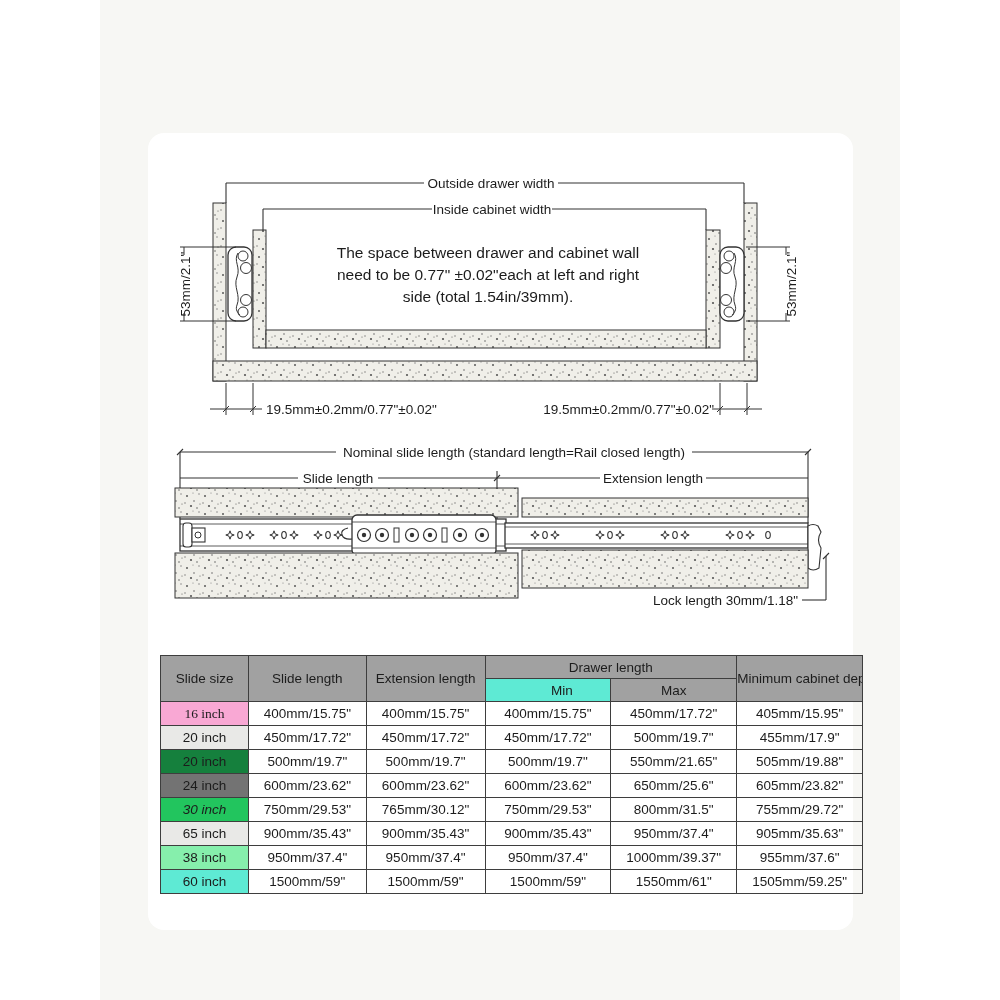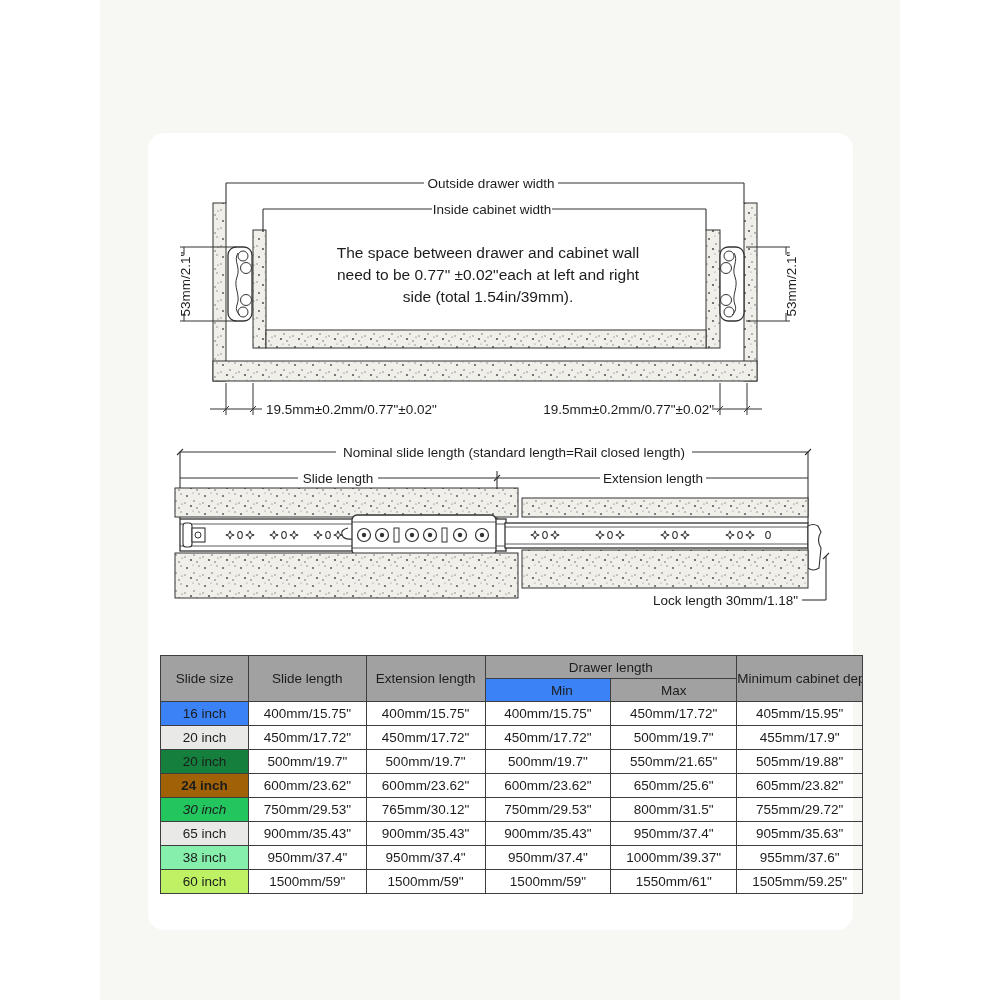--- a/index.html
+++ b/index.html
@@ -229,27 +229,27 @@
     <table class="size-table">
       <thead>
         <tr>
           <th class="col0" rowspan="2" style="background:#a1a1a1;">Slide size</th>
           <th class="col1" rowspan="2" style="background:#a1a1a1;">Slide length</th>
           <th class="col2" rowspan="2" style="background:#a1a1a1;">Extension length</th>
           <th colspan="2" style="background:#a1a1a1;">Drawer length</th>
           <th rowspan="2" style="background:#a1a1a1;">Minimum cabinet depth</th>
         </tr>
         <tr>
-          <th class="col3" style="background:#3b82f6;padding-left:28px;">Min</th>
+          <th class="col3" style="background:#5eead4;padding-left:28px;">Min</th>
           <th class="col4" style="background:#a1a1a1;">Max</th>
         </tr>
       </thead>
       <tbody>
         <tr>
-          <td style="background:#3b82f6;">16 inch</td>
+          <td style="background:#f9a8d4;font-family:Liberation Serif, serif;">16 inch</td>
           <td>400mm/15.75"</td>
           <td>400mm/15.75"</td>
           <td>400mm/15.75"</td>
           <td>450mm/17.72"</td>
           <td>405mm/15.95"</td>
         </tr>
         <tr>
           <td style="background:#e9e9e7;">20 inch</td>
           <td>450mm/17.72"</td>
           <td>450mm/17.72"</td>
@@ -259,21 +259,21 @@
         </tr>
         <tr>
           <td style="background:#15803d;">20 inch</td>
           <td>500mm/19.7"</td>
           <td>500mm/19.7"</td>
           <td>500mm/19.7"</td>
           <td>550mm/21.65"</td>
           <td>505mm/19.88"</td>
         </tr>
         <tr>
-          <td style="background:#a16207;font-weight:bold;">24 inch</td>
+          <td style="background:#737373;">24 inch</td>
           <td>600mm/23.62"</td>
           <td>600mm/23.62"</td>
           <td>600mm/23.62"</td>
           <td>650mm/25.6"</td>
           <td>605mm/23.82"</td>
         </tr>
         <tr>
           <td style="background:#22c55e;font-style:italic;">30 inch</td>
           <td>750mm/29.53"</td>
           <td>765mm/30.12"</td>
@@ -291,21 +291,21 @@
         </tr>
         <tr>
           <td style="background:#86efac;">38 inch</td>
           <td>950mm/37.4"</td>
           <td>950mm/37.4"</td>
           <td>950mm/37.4"</td>
           <td>1000mm/39.37"</td>
           <td>955mm/37.6"</td>
         </tr>
         <tr>
-          <td style="background:#bef264;">60 inch</td>
+          <td style="background:#5eead4;">60 inch</td>
           <td>1500mm/59"</td>
           <td>1500mm/59"</td>
           <td>1500mm/59"</td>
           <td>1550mm/61"</td>
           <td>1505mm/59.25"</td>
         </tr>
       </tbody>
     </table>
   </div>
 </div>

